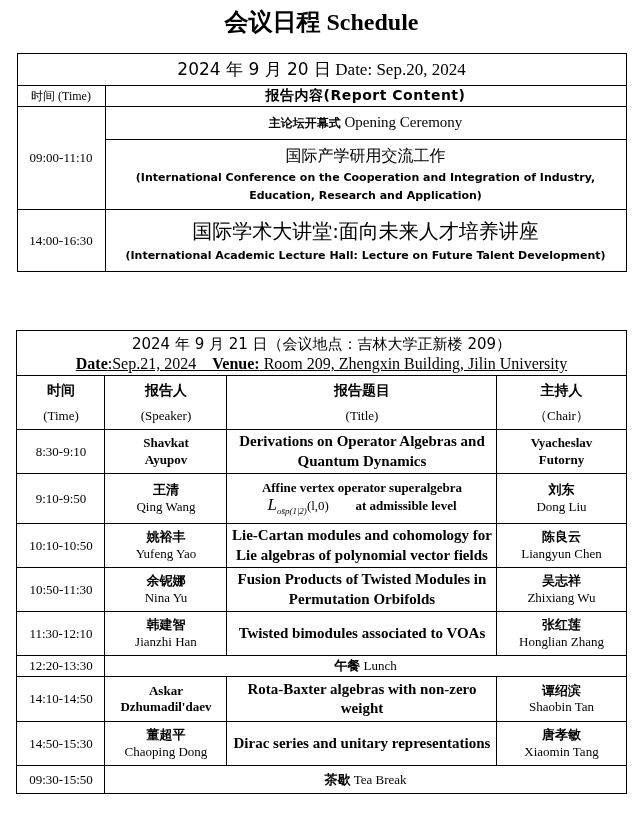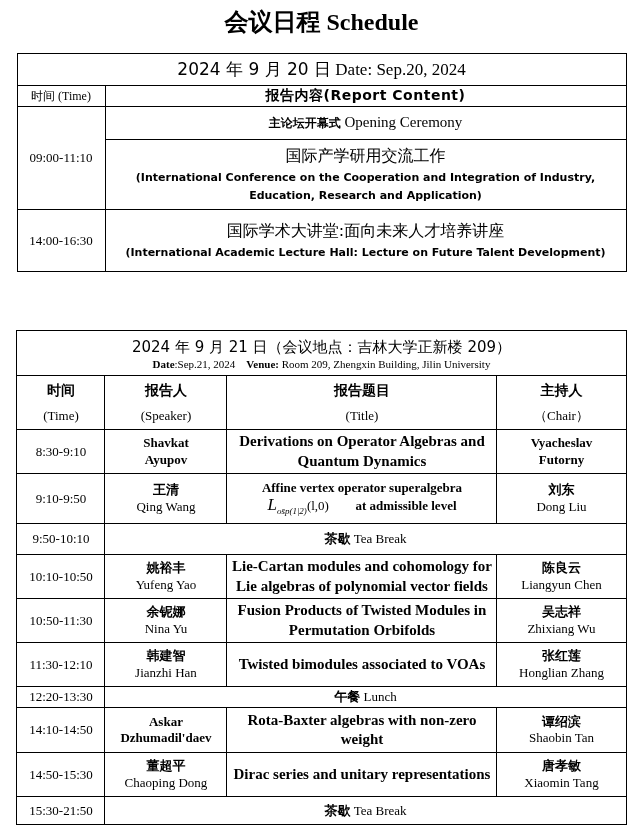--- a/index.html
+++ b/index.html
@@ -25,21 +25,21 @@
   .t1-colhead-time { font-size:12px; }
   .t1-colhead-content { font-weight:bold; font-size:14px; font-family:"DejaVu Sans", sans-serif; letter-spacing:0.5px; }
   .sess-zh-b { font-family:"DejaVu Sans", sans-serif; font-weight:bold; font-size:12px; }
   .sess-en { font-size:15px; }
   .cn-line { font-size:16px; line-height:1.6; }
   .en-bold-sans { font-weight:bold; font-size:11px; font-family:"DejaVu Sans", sans-serif; line-height:1.7; }
   .time-cell { font-size:13px; }
 
   
   .t2-date-zh { font-size:15px; line-height:1.5; }
-  .t2-date-en { font-size:11px; }
+  .t2-date-en { font-size:16px;text-decoration:underline; }
   .colhead .zh { font-weight:bold; font-size:14px; }
   .colhead .en { font-size:13px; margin-top:9px; }
   .colhead div { line-height:1.2; }
   .speaker .zh, .chair .zh { font-weight:bold; font-size:13px; line-height:1.25; }
   .speaker .en, .chair .en { font-size:13px; line-height:1.25; }
   .talk-title { font-weight:bold; font-size:15px; line-height:1.3; }
   .foreign .zh, .foreign .en { font-family:"Liberation Serif", serif; font-weight:bold; }
   .span-label .zh { font-weight:bold; font-size:13px; }
   .span-label .en { font-size:13px; }
 
@@ -85,21 +85,21 @@
     </tr>
     <tr style="height:70px">
       <td>
         <div class="cn-line zh">国际产学研用交流工作</div>
         <div class="en-bold-sans">(International Conference on the Cooperation and Integration of Industry, Education, Research and Application)</div>
       </td>
     </tr>
     <tr style="height:62px">
       <td class="time-cell">14:00-16:30</td>
       <td>
-        <div class="cn-line zh" style="font-size:16px">国际学术大讲堂:面向未来人才培养讲座</div>
+        <div class="cn-line zh" style="font-size:20px">国际学术大讲堂:面向未来人才培养讲座</div>
         <div class="en-bold-sans">(International Academic Lecture Hall: Lecture on Future Talent Development)</div>
       </td>
     </tr>
   </tbody>
     </table>
 
   <div class="gap"></div>
 
   <table>
     <colgroup>
@@ -161,26 +161,20 @@
         <div class="f-line">
           <span class="f-L">L</span><span class="f-sub">os̄p(1|2)</span><span class="f-args">(l,0)</span><span class="f-tail" style="white-space:pre">  at admissible level</span>
         </div>
       </td>
       <td class="chair">
         <div class="zh">刘东</div>
         <div class="en">Dong Liu</div>
       </td>
     </tr>
 
-    <tr style="height:31px">
-      <td class="time-cell">9:50-10:10</td>
-      <td colspan="3" class="span-label">
-        <span class="zh">茶歇</span><span class="en"> Tea Break</span>
-      </td>
-    </tr>
 
     <tr style="height:44px">
       <td class="time-cell">10:10-10:50</td>
       <td class="speaker">
         <div class="zh">姚裕丰</div>
         <div class="en">Yufeng Yao</div>
       </td>
       <td class="talk-title">Lie-Cartan modules and cohomology for Lie algebras of polynomial vector fields</td>
       <td class="chair">
         <div class="zh">陈良云</div>
@@ -241,21 +235,21 @@
         <div class="en">Chaoping Dong</div>
       </td>
       <td class="talk-title">Dirac series and unitary representations</td>
       <td class="chair">
         <div class="zh">唐孝敏</div>
         <div class="en">Xiaomin Tang</div>
       </td>
     </tr>
 
     <tr style="height:28px">
-      <td class="time-cell">15:30-21:50</td>
+      <td class="time-cell">09:30-15:50</td>
       <td colspan="3" class="span-label">
         <span class="zh">茶歇</span><span class="en"> Tea Break</span>
       </td>
     </tr>
   </tbody>
     </table>
 
 </div>
 
 </body></html>

